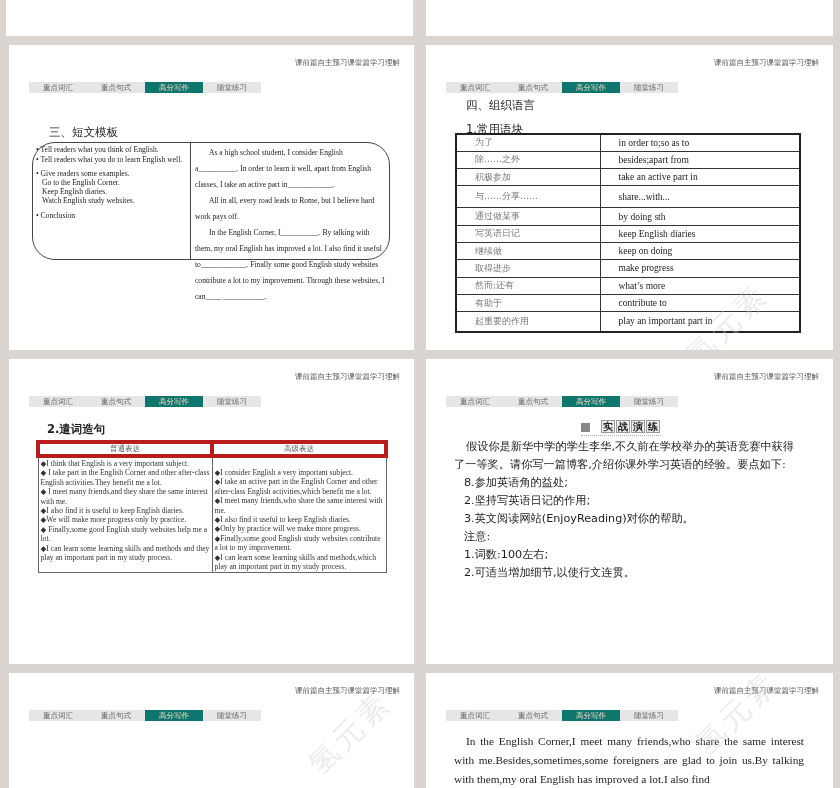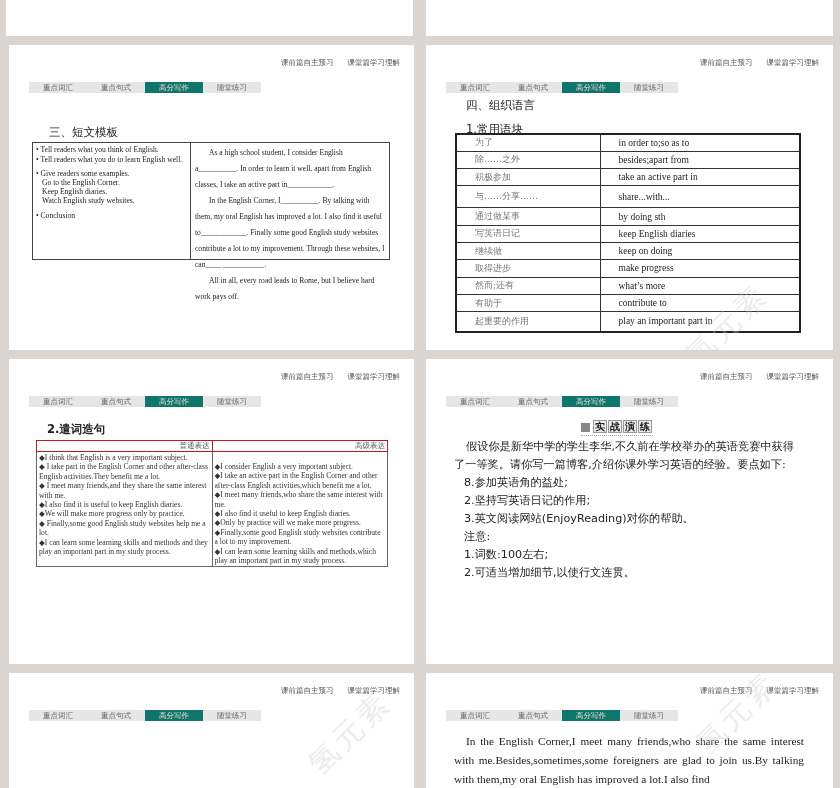--- a/index.html
+++ b/index.html
@@ -1,19 +1,19 @@
 <!DOCTYPE html>
 <html><head>
 <meta charset="utf-8">
 <style>
   * { box-sizing: border-box; margin: 0; padding: 0; }
   html, body { width: 840px; height: 788px; overflow: hidden; }
   body { background: #dad5d0; font-family: "DejaVu Sans", sans-serif; position: relative; }
   .slide { position: absolute; background: #fff; overflow: hidden; }
-  .topnav { position: absolute; top: 13px; right: 14px; display: flex; gap: 14px; font-size: 7.5px; color: #555; }
+  .topnav { position: absolute; top: 13px; right: 14px; display: flex; gap: 0; font-size: 7.5px; color: #555; }
   .topnav span { cursor: pointer; }
   .tabs { position: absolute; top: 37px; left: 29px; display: flex; height: 11px; }
   .tab { width: 58px; height: 11px; background: #e6e6e6; color: #666; font-size: 7.5px; line-height: 11px; text-align: center; margin-right: 0px; cursor: pointer; }
   .tab.active { background: #0f766e; color: #fbe0cc; }
   .h1 { position: absolute; font-size: 11.5px; color: #222; font-family: "DejaVu Sans", sans-serif; }
   table { border-collapse: collapse; }
   .watermark { position: absolute; color: rgba(200,200,200,0.35); font-size: 30px; transform: rotate(-45deg); pointer-events: none; letter-spacing: 4px; }
 
   
   .tmpl { position: absolute; left: 32px; top: 102px; width: 358px; height: 118px; border: 1.5px solid #444; display: flex; font-family: "Liberation Serif", serif; font-size: 7.6px; color: #222; }
@@ -22,26 +22,26 @@
   .tmpl p { margin: 0; }
 
   
   .ptable { position: absolute; left: 15px; top: 90px; width: 345px; border: 2px solid #222; font-size: 9px; }
   .ptable td { border: 1px solid #333; height: 17.3px; padding: 0 18px; }
   .ptable td.zh { width: 144px; color: #777; font-family: "DejaVu Serif", serif; font-size: 9px; }
   .ptable td.en { font-family: "Liberation Serif", serif; color: #222; font-size: 9.5px; }
 
   
   .stable { position: absolute; left: 6px; top: 81px; width: 352px; border: 1.5px solid #333; font-family: "Liberation Serif", serif; font-size: 7.6px; color: #333; }
-  .stable th { text-align: right; font-weight: normal; border: 1px solid #b91c1c; padding: 0 2px; height: 11px; font-family: "DejaVu Serif", serif; font-size: 7.5px; color: #555; }
+  .stable th { text-align: center; font-weight: normal; border: 4px solid #b91c1c; padding: 0 2px; height: 11px; font-family: "DejaVu Serif", serif; font-size: 7.5px; color: #555; }
   .stable td { border: 1px solid #666; vertical-align: top; padding: 1px 2px; line-height: 9.4px; width: 50%; }
   .stable td p { margin: 0; }
 
   
-  .practice-title { position: absolute; left: 141px; top: 57px; font-size: 10px; font-weight: bold; color: #222; display: flex; align-items: center; gap: 3px; border-bottom: 1px dotted #aaa; padding-bottom: 1px; }
+  .practice-title { position: absolute; left: 141px; top: 57px; font-size: 10px; font-weight: bold; color: #222; display: flex; align-items: center; gap: 11px; border-bottom: 1px dotted #aaa; padding-bottom: 1px; }
   .sq { width: 9px; height: 9px; background: #888; display: inline-block; }
   .ptitle-text span { border: 1px solid #999; background: #eee; padding: 0 1px; margin-right: 1px; }
   .ptask { position: absolute; left: 28px; top: 75px; width: 350px; font-size: 11.2px; color: #222; line-height: 18px; }
   .ptask .ind { padding-left: 10px; }
 
   .essay { position: absolute; left: 28px; top: 56px; width: 350px; font-family: "Liberation Serif", serif; font-size: 11.3px; color: #222; line-height: 19px; text-align: justify; text-indent: 12px; }
 </style>
 </head>
 <body>
 
@@ -54,34 +54,34 @@
     <span>课前篇自主预习</span>
     <span>课堂篇学习理解</span>
   </div>
   <div class="tabs" style="left:20px;">
     <div class="tab">重点词汇</div>
     <div class="tab">重点句式</div>
     <div class="tab active">高分写作</div>
     <div class="tab">随堂练习</div>
   </div>
   <div class="h1" style="left:40px; top:80px;">三、短文模板</div>
-  <div class="tmpl" style="left:23px; top:97px;">
+  <div class="tmpl" style="left:23px; top:97px;border-radius:23px;">
     <div class="lc">
       <p>• Tell readers what you think of English.</p>
       <p style="margin-top:1px;">• Tell readers what you do to learn English well.</p>
       <p style="margin-top:4px;">• Give readers some examples.</p>
       <p style="padding-left:6px;">Go to the English Corner.</p>
       <p style="padding-left:6px;">Keep English diaries.</p>
       <p style="padding-left:6px;">Watch English study websites.</p>
       <p style="margin-top:5px;">• Conclusion</p>
     </div>
     <div class="rc">
       <p style="text-indent:14px;">As a high school student, I consider English a__________. In order to learn it well, apart from English classes, I take an active part in____________.</p>
+      <p style="text-indent:14px;">All in all, every road leads to Rome, but I believe hard work pays off.</p>
       <p style="text-indent:14px;">In the English Corner, I__________. By talking with them, my oral English has improved a lot. I also find it useful to____________. Finally some good English study websites contribute a lot to my improvement. Through these websites, I can____ ___________.</p>
-      <p style="text-indent:14px;">All in all, every road leads to Rome, but I believe hard work pays off.</p>
     </div>
   </div>
 </div>
 
 <div class="slide" style="left:426px; top:45px; width:407px; height:305px;">
   <div class="topnav">
     <span>课前篇自主预习</span>
     <span>课堂篇学习理解</span>
   </div>
   <div class="tabs" style="left:20px;">

